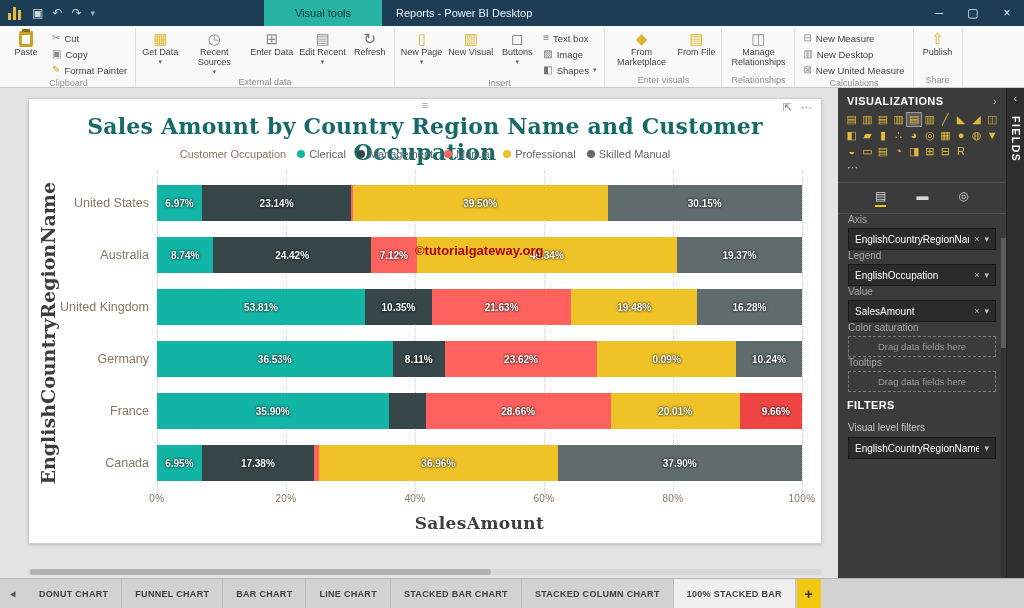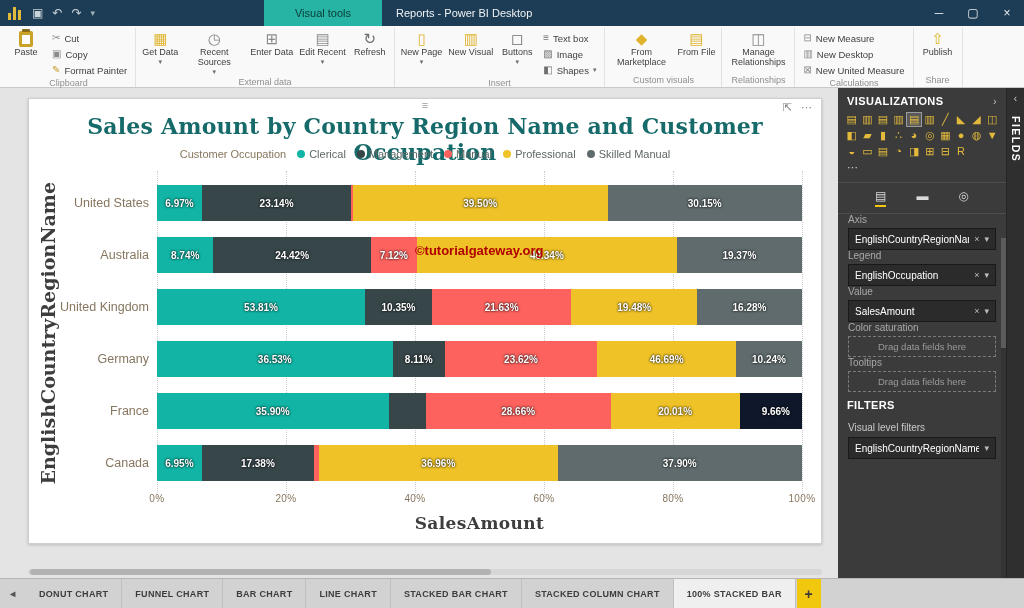--- a/index.html
+++ b/index.html
@@ -223,21 +223,21 @@
         <div class="rrow">
           <div class="rbig">
             <span class="ricon" style="color: rgb(223, 179, 44);">◆</span>
             <span class="rlabel">From Marketplace</span>
           </div>
           <div class="rbig">
             <span class="ricon" style="color: rgb(223, 179, 44);">▤</span>
             <span class="rlabel">From File</span>
           </div>
         </div>
-        <div class="rgrouplabel">Custom visuals</div>
+        <div class="rgrouplabel">Enter visuals</div>
       </div>
       <div class="rgroup">
         <div class="rrow">
           <div class="rbig">
             <span class="ricon" style="color: rgb(138, 138, 138);">◫</span>
             <span class="rlabel">Manage Relationships</span>
           </div>
         </div>
         <div class="rgrouplabel">Relationships</div>
       </div>
@@ -381,38 +381,38 @@
               <div class="seg" style="width: 36.53%; background: rgb(18, 181, 165);">
                 <span class="seglabel">36.53%</span>
               </div>
               <div class="seg" style="width: 8.11%; background: rgb(55, 70, 73); justify-content: center;">
                 <span class="seglabel">8.11%</span>
               </div>
               <div class="seg" style="width: 23.62%; background: rgb(253, 98, 94);">
                 <span class="seglabel">23.62%</span>
               </div>
               <div class="seg" style="width: 21.51%; background: rgb(239, 195, 39);">
-                <span class="seglabel">46.69%</span>
+                <span class="seglabel">0.09%</span>
               </div>
               <div class="seg" style="width: 10.24%; background: rgb(95, 107, 109);">
                 <span class="seglabel">10.24%</span>
               </div>
             </div>
             <div class="barrow" style="top: 216px;">
               <div class="seg" style="width: 35.9%; background: rgb(18, 181, 165);">
                 <span class="seglabel">35.90%</span>
               </div>
               <div class="seg" style="width: 5.77%; background: rgb(55, 70, 73);"></div>
               <div class="seg" style="width: 28.66%; background: rgb(253, 98, 94);">
                 <span class="seglabel">28.66%</span>
               </div>
               <div class="seg" style="width: 20.01%; background: rgb(239, 195, 39);">
                 <span class="seglabel">20.01%</span>
               </div>
-              <div class="seg" style="width: 9.66%; background: #0f172a; padding-left: 10px;">
+              <div class="seg" style="width: 9.66%; background: #ef4444; padding-left: 10px;">
                 <span class="seglabel">9.66%</span>
               </div>
             </div>
             <div class="barrow" style="top: 268px;">
               <div class="seg" style="width: 6.95%; background: rgb(18, 181, 165);">
                 <span class="seglabel">6.95%</span>
               </div>
               <div class="seg" style="width: 17.38%; background: rgb(55, 70, 73);">
                 <span class="seglabel">17.38%</span>
               </div>

